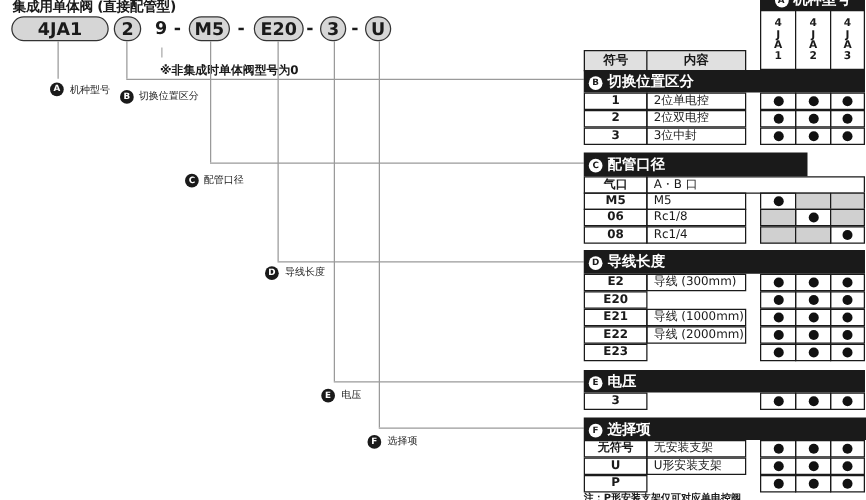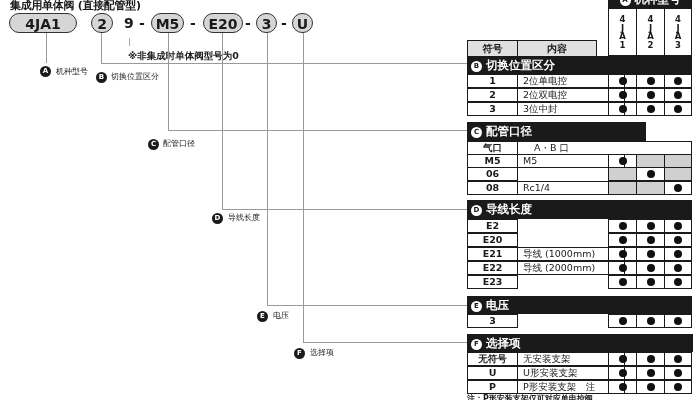--- a/index.html
+++ b/index.html
@@ -18,39 +18,39 @@
            font-size:7px; font-weight:bold; text-align:center; line-height:11px; }
   .lbl { position:absolute; font-size:8px; color:#222; }
   .hdr-dark { position:absolute; background:#1a1a1a; color:#fff; font-size:11.5px; font-weight:bold;
               box-sizing:border-box; padding-left:4px; line-height:18px; }
   .hdr-dark .cbadge { display:inline-block; width:11px; height:11px; border-radius:50%; background:#fff; color:#1a1a1a;
               font-size:7px; text-align:center; line-height:11px; vertical-align:1px; margin-right:4px; font-weight:bold; }
   .row { position:absolute; left:467px; width:225px; height:14px; box-sizing:border-box; }
   .cell { position:absolute; top:0; height:100%; box-sizing:border-box; border:1px solid #1a1a1a;
           font-size:9.5px; line-height:12px; overflow:hidden; white-space:nowrap; }
   .c-sym { left:0; width:51px; text-align:center; font-weight:bold; }
-  .c-desc { left:50px; width:108px; padding-left:5px; }
+  .c-desc { left:50px; width:80px; padding-left:5px; }
   .c-m1 { left:141px; width:29px; }
   .c-m2 { left:169px; width:29px; }
   .c-m3 { left:197px; width:28px; }
   .dot { display:block; width:8px; height:8px; border-radius:50%; background:#111; margin:2px auto 0; }
   .gray { background:#d0d0d0; }
   .colhead { position:absolute; background:#e0e0e0; border:1px solid #1a1a1a; box-sizing:border-box;
              font-size:10px; font-weight:bold; text-align:center; }
   .modelcol { position:absolute; top:8px; height:48px; border:1px solid #1a1a1a; box-sizing:border-box;
               font-size:8.5px; font-weight:bold; text-align:center; line-height:8.5px; padding-top:6px; background:#fff; }
   .footnote { position:absolute; left:467px; top:393px; font-size:8px; font-weight:bold; }
 </style>
 </head>
 <body>
 
 <div class="abs title">集成用单体阀 (直接配管型)</div>
 
 <div>
-  <div class="pill" style="left:9px;width:68px;">4JA1</div>
+  <div class="pill" style="left:9px;width:78px;">4JA1</div>
   <div class="pill" style="left:91px;width:22px;">2</div>
   <div class="plain" style="left:124px;">9</div>
   <div class="plain" style="left:139px;">-</div>
   <div class="pill" style="left:151px;width:33px;">M5</div>
   <div class="plain" style="left:190px;">-</div>
   <div class="pill" style="left:203px;width:40px;">E20</div>
   <div class="plain" style="left:245px;">-</div>
   <div class="pill" style="left:256px;width:21px;">3</div>
   <div class="plain" style="left:281px;">-</div>
   <div class="pill" style="left:292px;width:21px;">U</div>
@@ -159,33 +159,34 @@
   <div class="cell c-m3">
       <span class="dot"></span>
     </div>
 </div>
 
 <div class="hdr-dark" style="left:467px;top:122px;width:179px;height:19px;">
   <span class="cbadge">C</span><span>配管口径</span>
 </div>
 <div class="row" style="top:141px;">
   <div class="cell c-sym">气口</div>
-  <div class="cell" style="left:50px;width:175px;padding-left:16px;">A・B 口</div>
+  <div class="cell" style="left:50px;width:175px;padding-left:5px;">A・B 口</div>
 </div>
 <div class="row" style="top:154px;">
   <div class="cell c-sym">M5</div>
   <div class="cell c-desc">M5</div>
   <div class="cell c-m1">
       <span class="dot"></span>
     </div>
   <div class="cell c-m2 gray"></div>
   <div class="cell c-m3 gray"></div>
 </div>
 <div class="row" style="top:167px;">
   <div class="cell c-sym">06</div>
+  <div class="cell c-desc">Rc1/8</div>
   <div class="cell c-m1 gray"></div>
   <div class="cell c-m2">
       <span class="dot"></span>
     </div>
   <div class="cell c-m3 gray"></div>
 </div>
 <div class="row" style="top:181px;">
   <div class="cell c-sym">08</div>
   <div class="cell c-desc">Rc1/4</div>
   <div class="cell c-m1 gray"></div>
@@ -193,20 +194,21 @@
   <div class="cell c-m3">
       <span class="dot"></span>
     </div>
 </div>
 
 <div class="hdr-dark" style="left:467px;top:200px;width:225px;height:19px;">
   <span class="cbadge">D</span><span>导线长度</span>
 </div>
 <div class="row" style="top:219px;">
   <div class="cell c-sym">E2</div>
+  <div class="cell c-desc">导线 (300mm)</div>
   <div class="cell c-m1">
       <span class="dot"></span>
     </div>
   <div class="cell c-m2">
       <span class="dot"></span>
     </div>
   <div class="cell c-m3">
       <span class="dot"></span>
     </div>
 </div>
@@ -301,21 +303,20 @@
     </div>
   <div class="cell c-m2">
       <span class="dot"></span>
     </div>
   <div class="cell c-m3">
       <span class="dot"></span>
     </div>
 </div>
 <div class="row" style="top:380px;">
   <div class="cell c-sym">P</div>
-  <div class="cell c-desc">P形安装支架　注</div>
   <div class="cell c-m1">
       <span class="dot"></span>
     </div>
   <div class="cell c-m2">
       <span class="dot"></span>
     </div>
   <div class="cell c-m3">
       <span class="dot"></span>
     </div>
 </div>

